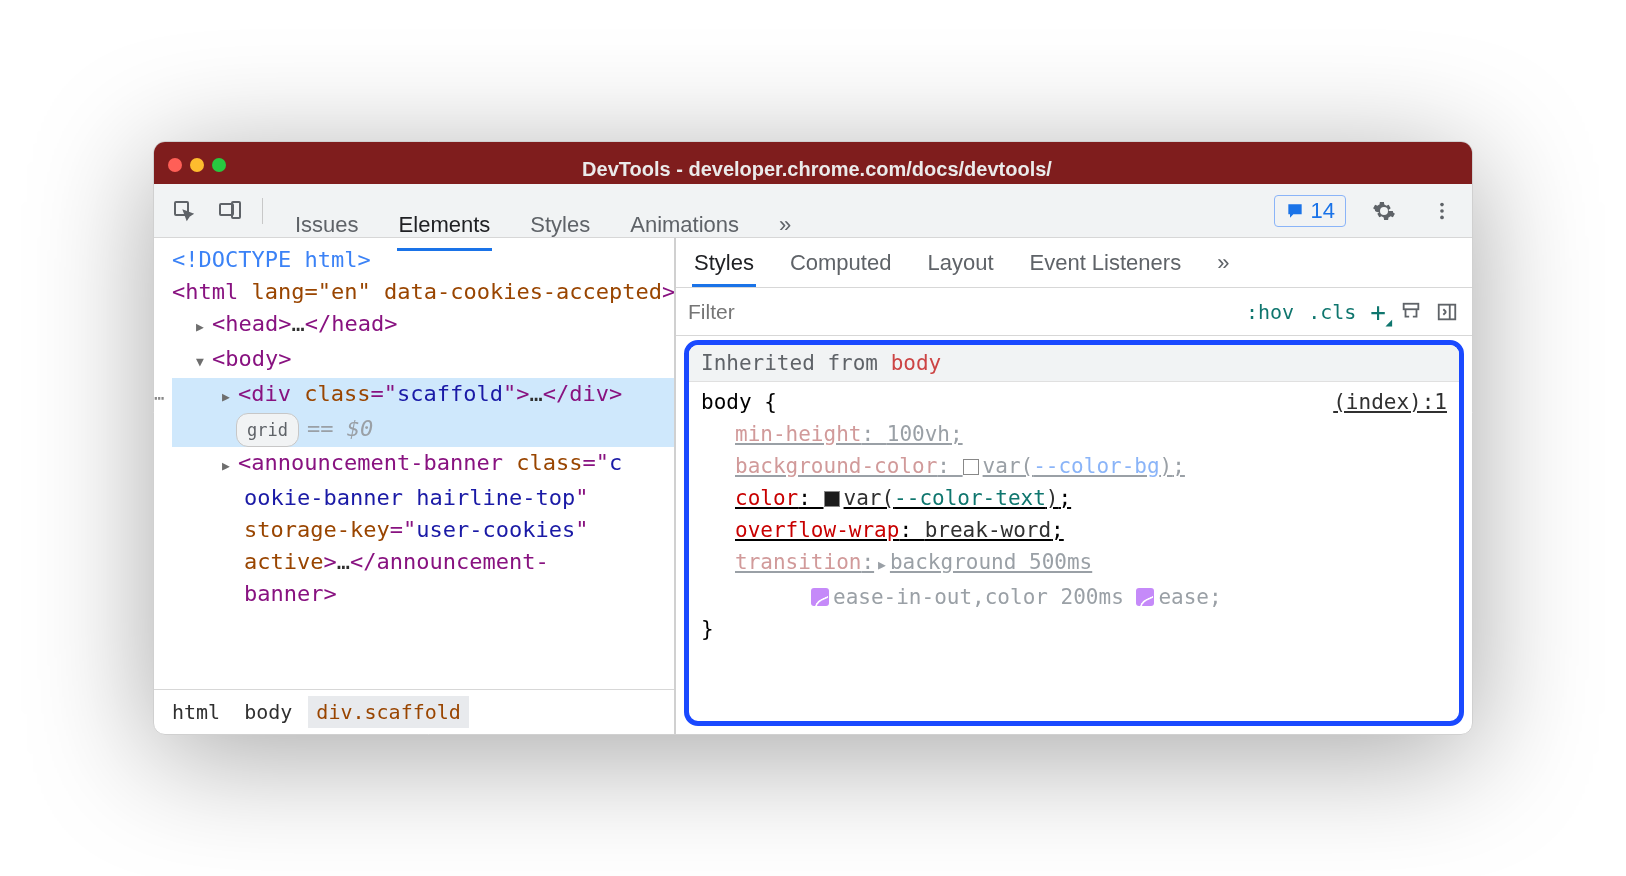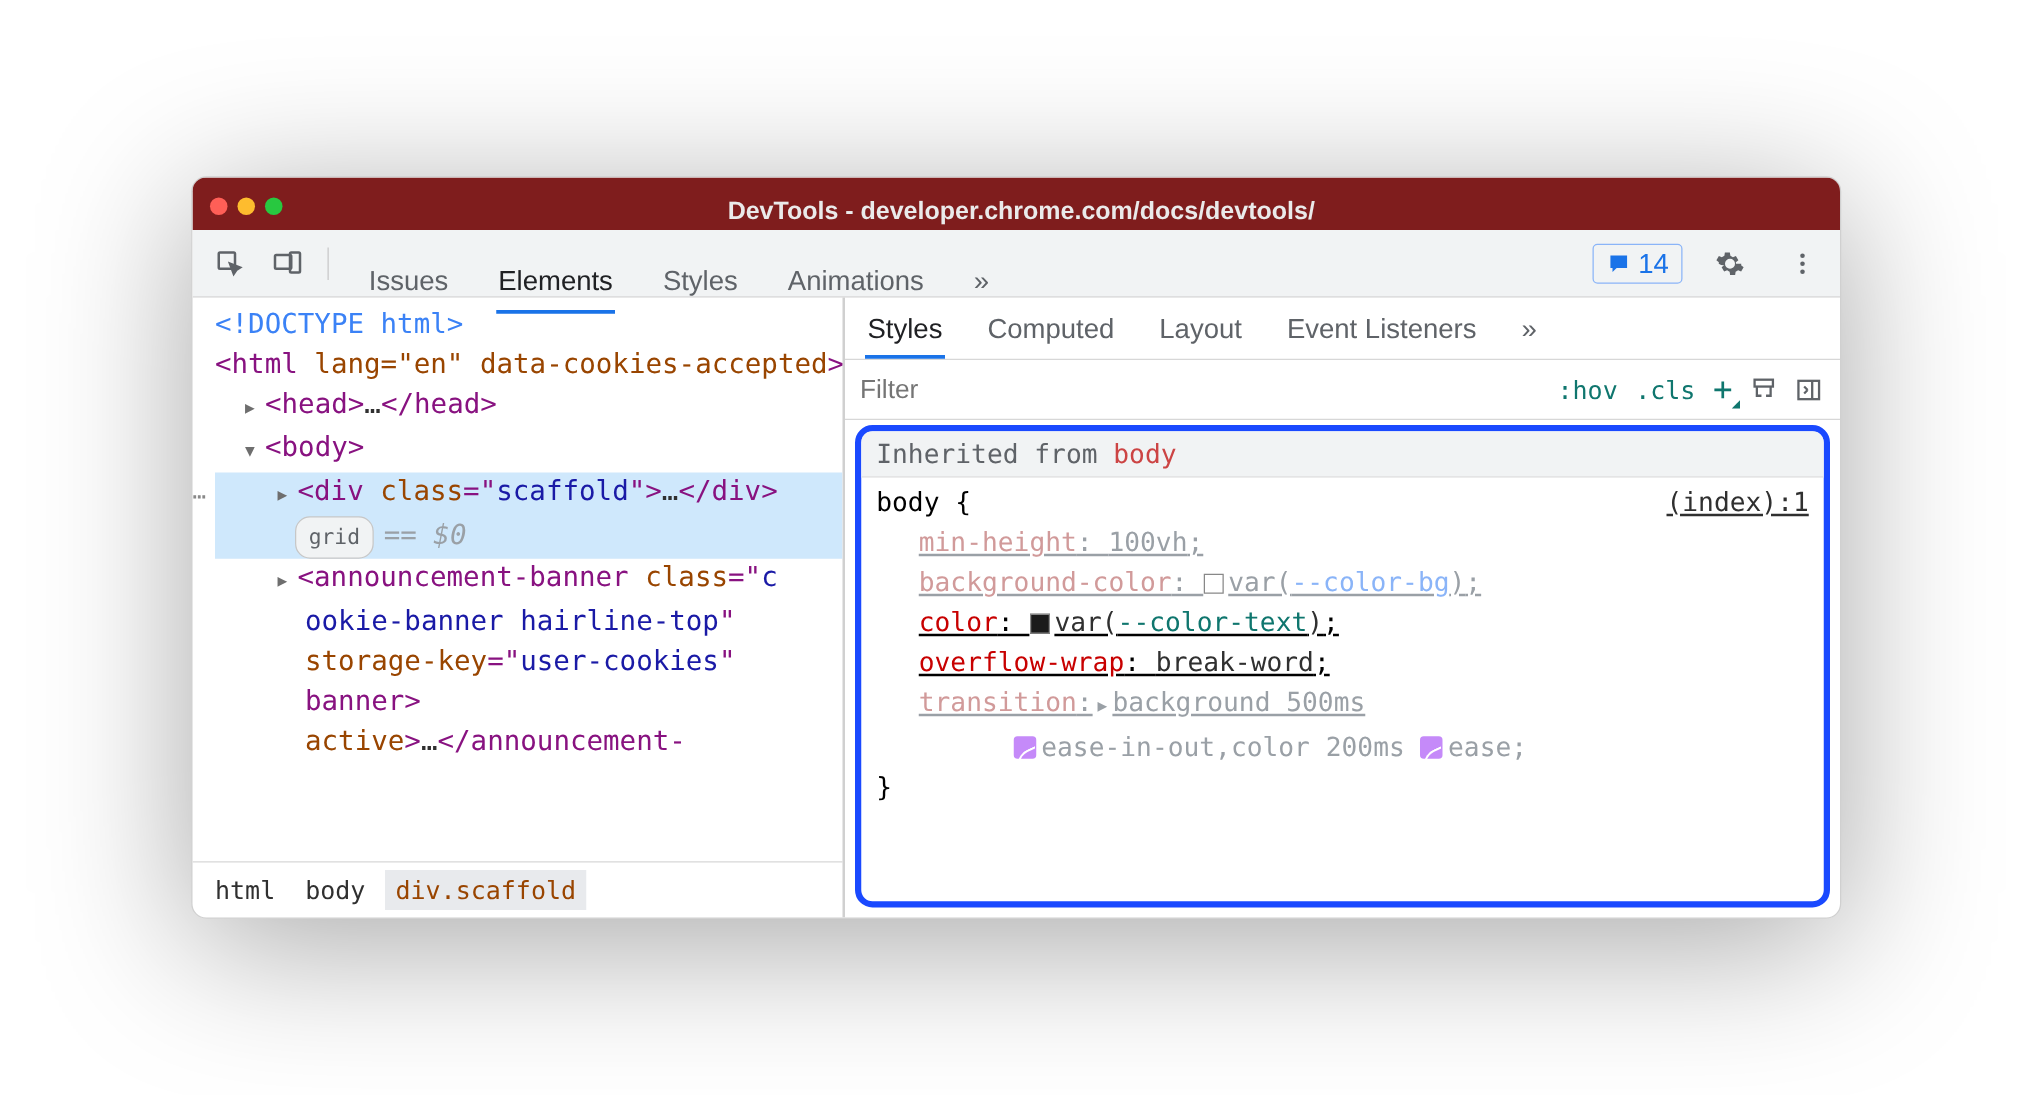--- a/index.html
+++ b/index.html
@@ -212,22 +212,22 @@
         <div class="line" style="padding-left:24px"><span class="tri">▶</span><span class="tag"><span class="punct">&lt;</span>head<span class="punct">&gt;</span></span><span class="ellip">…</span><span class="tag"><span class="punct">&lt;/</span>head<span class="punct">&gt;</span></span></div>
         <div class="line" style="padding-left:24px"><span class="tri">▼</span><span class="tag"><span class="punct">&lt;</span>body<span class="punct">&gt;</span></span></div>
         <div class="selected-row">
           <span class="ellipsis-gutter">⋯</span>
           <div class="line" style="padding-left:50px"><span class="tri">▶</span><span class="punct">&lt;</span><span class="tag">div</span> <span class="attr">class</span><span class="punct">="</span><span class="val">scaffold</span><span class="punct">"&gt;</span><span class="ellip">…</span><span class="punct">&lt;/</span><span class="tag">div</span><span class="punct">&gt;</span></div>
           <div class="line"><span class="grid-chip">grid</span><span class="eq0">== $0</span></div>
         </div>
         <div class="line" style="padding-left:50px"><span class="tri">▶</span><span class="punct">&lt;</span><span class="tag">announcement-banner</span> <span class="attr">class</span><span class="punct">="</span><span class="val">c</span></div>
         <div class="line" style="padding-left:72px"><span class="val">ookie-banner hairline-top</span><span class="punct">"</span></div>
         <div class="line" style="padding-left:72px"><span class="attr">storage-key</span><span class="punct">="</span><span class="val">user-cookies</span><span class="punct">"</span></div>
+        <div class="line" style="padding-left:72px"><span class="attr">active</span><span class="punct">&gt;</span><span class="ellip">…</span><span class="punct">&lt;/</span><span class="tag">announcement-</span></div>
         <div class="line" style="padding-left:72px"><span class="tag">banner</span><span class="punct">&gt;</span></div>
-        <div class="line" style="padding-left:72px"><span class="attr">active</span><span class="punct">&gt;</span><span class="ellip">…</span><span class="punct">&lt;/</span><span class="tag">announcement-</span></div>
       </div>
       <div class="breadcrumb">
         <span class="crumb">html</span>
         <span class="crumb">body</span>
         <span class="crumb sel">div.scaffold</span>
       </div>
     </div>
 
     <div class="right-pane">
       <div class="right-tabs">

